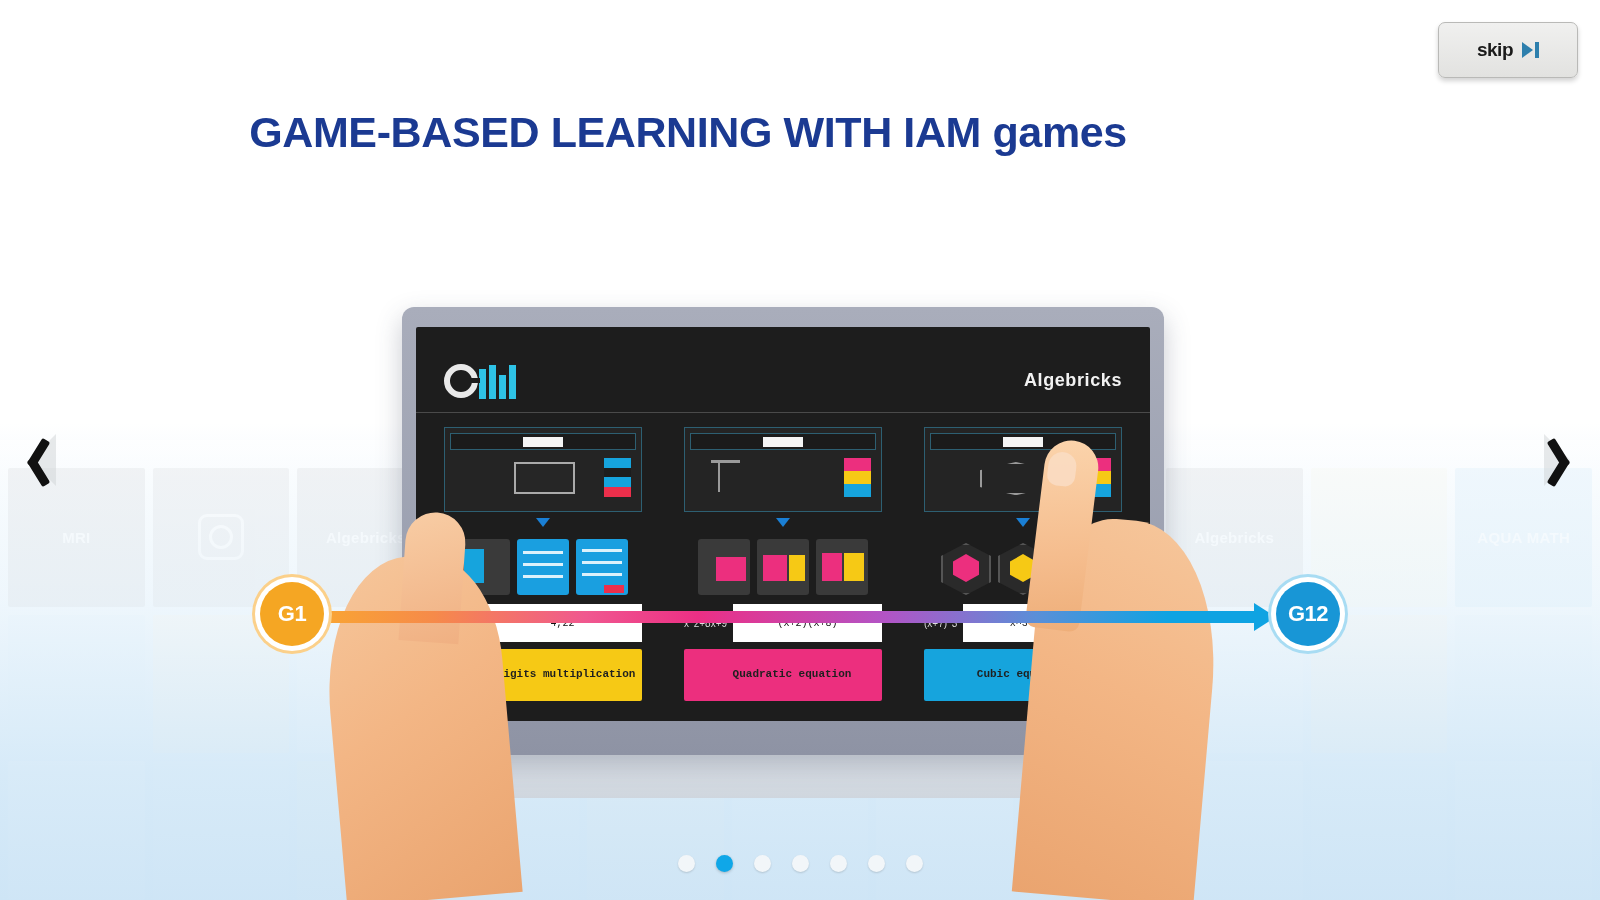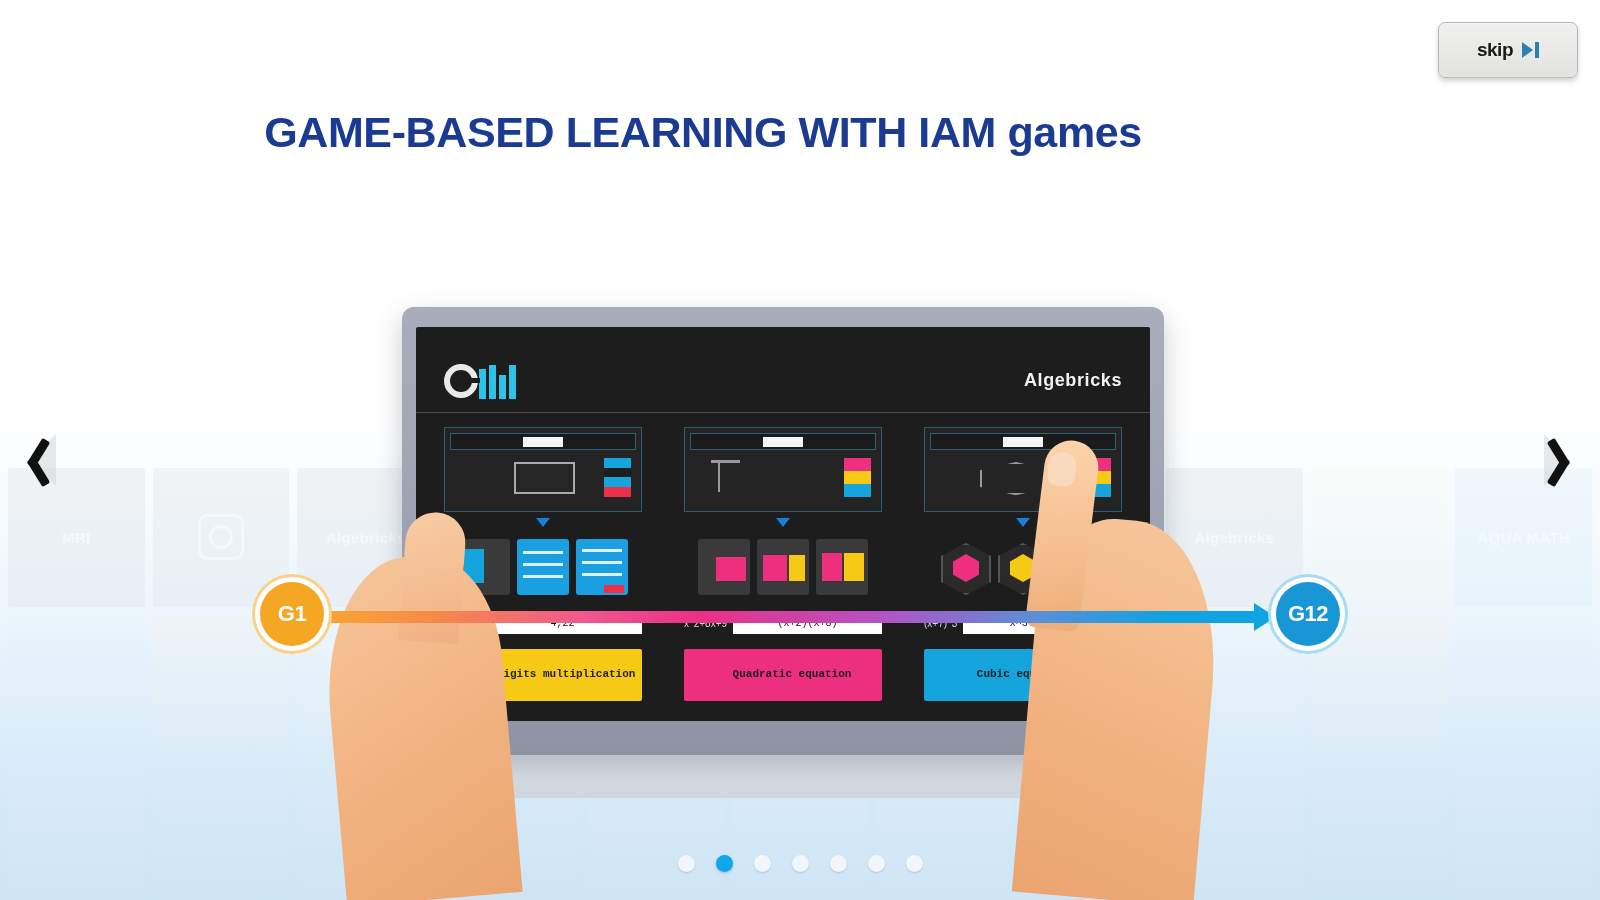--- a/index.html
+++ b/index.html
@@ -90,21 +90,20 @@
 
   
   #title {
     position: absolute; left: 0; top: 108px; width: 1376px;
     text-align: center;
     font-size: 43px;
     font-weight: bold;
     color: #1b3a92;
     letter-spacing: -.4px;
     white-space: nowrap;
-    margin-left: 15px;
   }
   #subtitle {
     position: absolute; left: 0; top: 174px; width: 1600px;
     text-align: center;
     font-size: 21px;
     color: #6c7075;
     letter-spacing: -.1px;
   }
 
   
@@ -263,21 +262,21 @@
     border: 2px solid #555;
   }
   .cube .core {
     position: absolute; left: 12px; top: 11px; width: 26px; height: 28px;
     clip-path: polygon(50% 0%, 100% 27%, 100% 74%, 50% 100%, 0% 74%, 0% 27%);
   }
 
   .eqrow { display: flex; align-items: center; gap: 6px; margin-top: 16px; height: 24px; }
   .eqlabel { font-size: 10px; color: #dcdcdc; white-space: nowrap; font-family: Liberation Sans, sans-serif; }
   .eqbox {
-    flex: 1; height: 22px; background: #fff; color: #111;
+    flex: 1; height: 38px; background: #fff; color: #111;
     font-size: 10px; font-family: "Liberation Mono", monospace;
     display: flex; align-items: center; justify-content: center;
   }
 
   .gamebtn {
     margin-top: 14px; height: 52px; border-radius: 2px;
     display: flex; align-items: center; justify-content: center;
     text-align: center; line-height: 1.25;
     font-size: 11px; font-weight: bold;
     font-family: "Liberation Mono", monospace;

